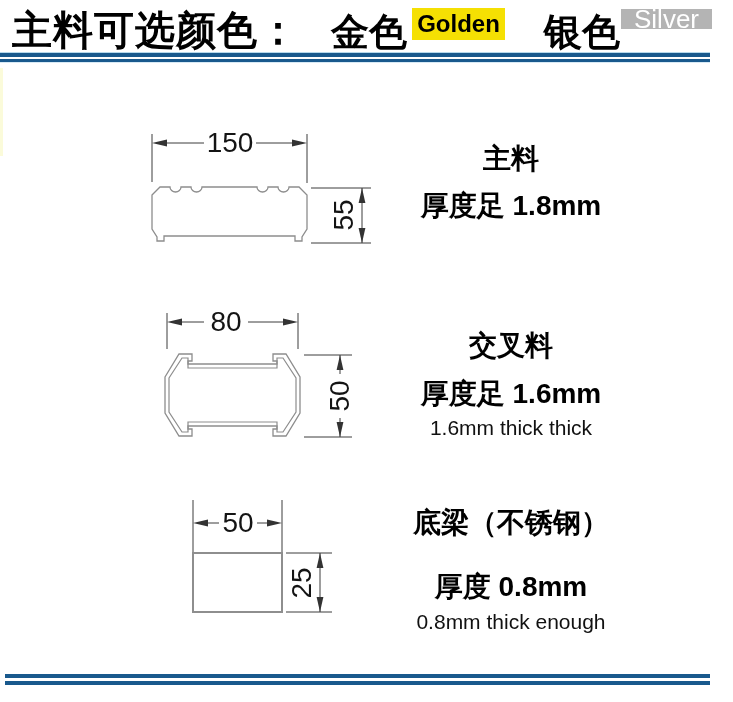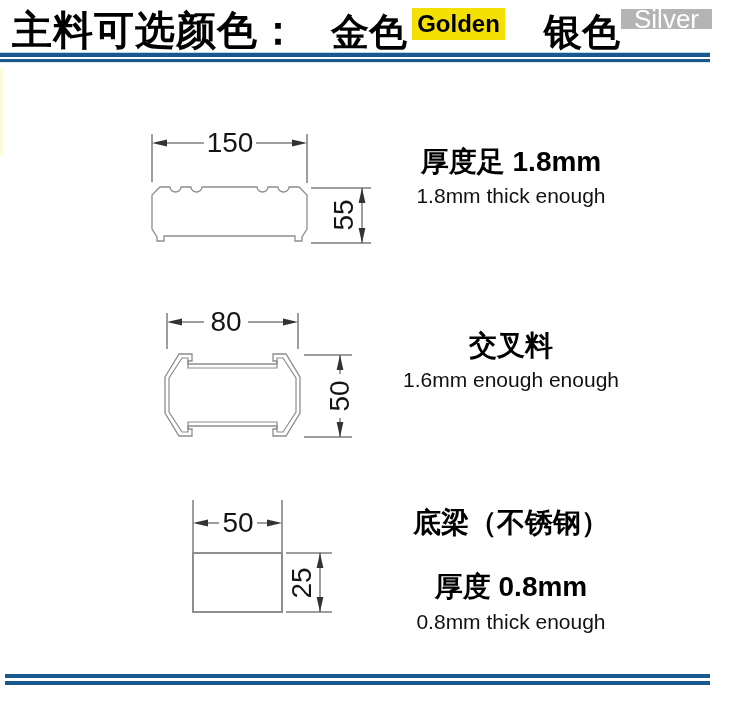--- a/index.html
+++ b/index.html
@@ -133,26 +133,27 @@
 
   <line class="dln" x1="126" y1="63" x2="172" y2="63"></line>
   <line class="dln" x1="126" y1="122" x2="172" y2="122"></line>
   <line class="dln" x1="160" y1="63" x2="160" y2="122"></line>
   <path class="arr" d="M160,63 L156.6,78 L163.4,78 Z"></path>
   <path class="arr" d="M160,122 L156.6,107 L163.4,107 Z"></path>
   <text class="dim-t" transform="translate(151,93) rotate(-90)" text-anchor="middle">25</text>
 </svg>
 
 <div class="abs label-col" style="top:140px;">
-  <div class="cn-spec" style="margin-top:3px;">厚度足 1.8mm</div>
-  <div class="en-spec" style="margin-top:3px;">1.8mm thick enough</div>
+  <div class="cn-name">主料</div>
+  <div class="cn-spec" style="margin-top:9px;">厚度足 1.8mm</div>
 </div>
 
 <div class="abs label-col" style="top:327px;">
   <div class="cn-name">交叉料</div>
-  <div class="en-spec" style="margin-top:3px;">1.6mm enough enough</div>
+  <div class="cn-spec" style="margin-top:10px;">厚度足 1.6mm</div>
+  <div class="en-spec" style="margin-top:3px;">1.6mm thick thick</div>
 </div>
 
 <div class="abs label-col" style="top:504px;">
   <div class="cn-name">底梁（不锈钢）</div>
   <div class="cn-spec" style="margin-top:26px;">厚度 0.8mm</div>
   <div class="en-spec" style="margin-top:4px;">0.8mm thick enough</div>
 </div>
 
 </body></html>

